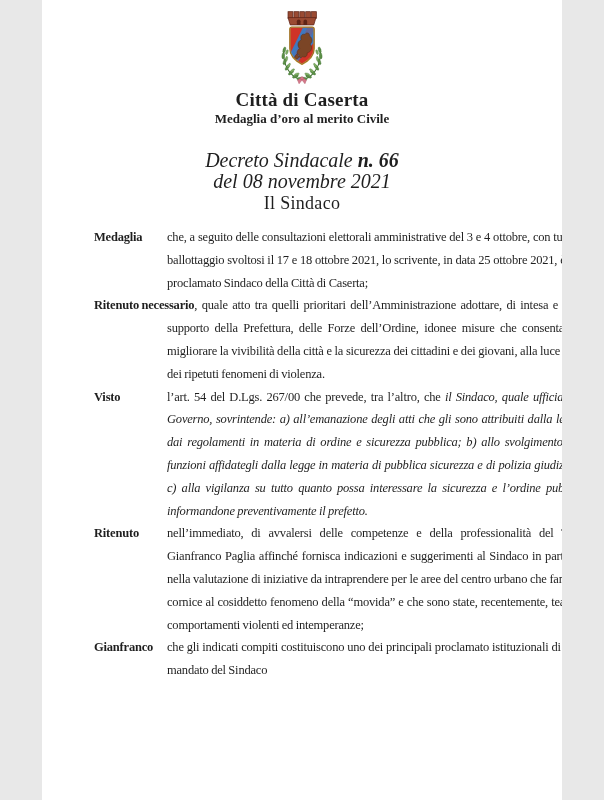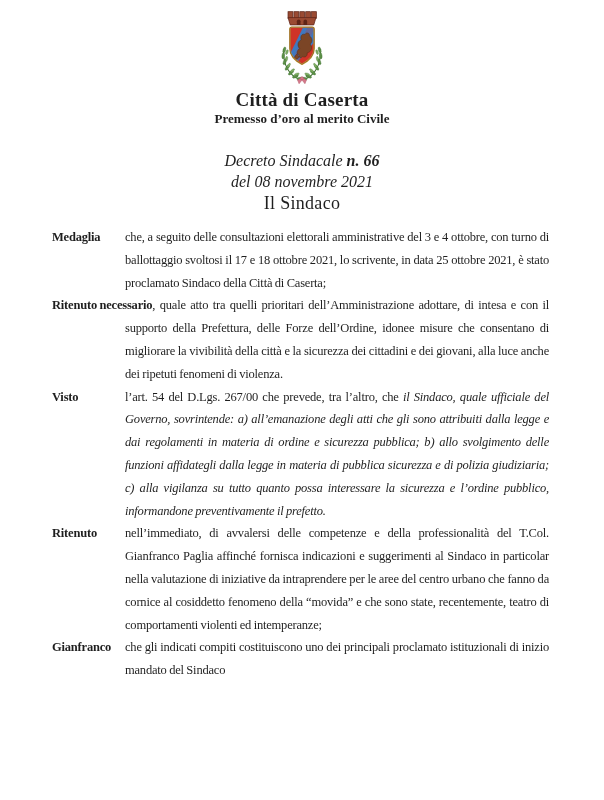--- a/index.html
+++ b/index.html
@@ -1,34 +1,34 @@
 <!DOCTYPE html>
 <html><head>
 <meta charset="utf-8">
 <style>
   html,body{margin:0;padding:0;background:#e8e8e8;}
   .page{
     position:relative;
-    width:604px;height:800px;
+    width:520px;height:800px;
     margin:0 auto;
     background:#ffffff;
     overflow:hidden;
     font-family:"Liberation Serif","DejaVu Serif",serif;
     color:#1f1f1f;
   }
   .crest{display:block;margin:8px auto 0;width:74px;height:78px;}
   .city-name{
     text-align:center;font-weight:bold;font-size:19px;line-height:22px;margin-top:3px;
     letter-spacing:0.2px;
   }
   .city-subtitle{
     text-align:center;font-weight:bold;font-size:13px;line-height:16px;
   }
   .decree-title{
-    margin-top:23px;text-align:center;font-style:italic;font-size:16px;line-height:21px;
+    margin-top:23px;text-align:center;font-style:italic;font-size:20px;line-height:21px;
   }
   .decree-title .num{font-weight:bold;}
   .doc-heading{
     text-align:center;font-size:18px;line-height:22px;letter-spacing:0.3px;
   }
   .paragraphs{
     margin:12px 55px 0 52px;
     width:497px;
     font-size:12.5px;
     line-height:22.8px;
@@ -120,21 +120,21 @@
       </g>
 
       <path d="M46,66 C42,63 43,57 47,55 C43,52 44,45 49,43 C47,39 50,34 54,36 C56,32 61,34 60,38 C64,40 65,46 61,49 C65,53 63,60 57,61 C58,65 54,68 51,66 C49,68 47,68 46,66 Z
            M44,62 C41,64 39,67 40,70 C43,70 46,68 47,65 Z" fill="#7b4526" stroke="#4e2a15" stroke-width="0.6"></path>
       <path d="M36,26 L64,26 Q66.5,26 66.5,28.5 L66.5,55 Q66.5,68 50,76.5 Q33.5,68 33.5,55 L33.5,28.5 Q33.5,26 36,26 Z" fill="none" stroke="#c9a23c" stroke-width="2"></path>
       <path d="M36,26 L64,26 Q66.5,26 66.5,28.5 L66.5,55 Q66.5,68 50,76.5 Q33.5,68 33.5,55 L33.5,28.5 Q33.5,26 36,26 Z" fill="none" stroke="#5e2417" stroke-width="0.6"></path>
     </g>
   </svg>
 
   <div class="city-name">Città di Caserta</div>
-  <div class="city-subtitle">Premesso  d’oro al merito Civile</div>
+  <div class="city-subtitle">Medaglia  d’oro al merito Civile</div>
 
   <div class="decree-title">
     <div><span>Decreto Sindacale </span><span class="num">n. 66</span></div>
     <div>del 08 novembre 2021</div>
   </div>
 
   <div class="doc-heading">Il Sindaco</div>
 
   <div class="paragraphs">
       <div class="para"><span class="label">Medaglia</span><span class="seg normal">che, a seguito delle consultazioni elettorali amministrative del 3 e 4 ottobre, con turno di ballottaggio svoltosi il 17 e 18 ottobre 2021, lo scrivente, in data 25 ottobre 2021, è stato proclamato Sindaco della Città di Caserta;</span></div>

